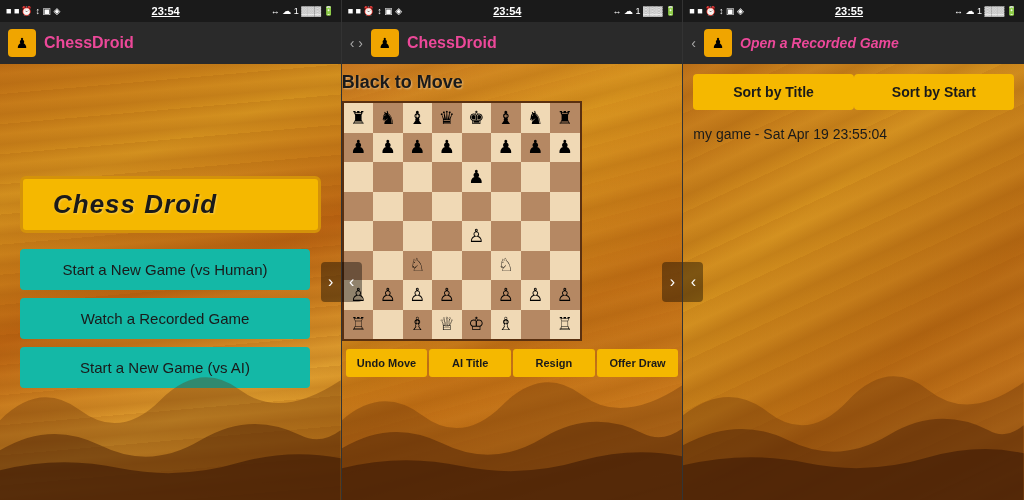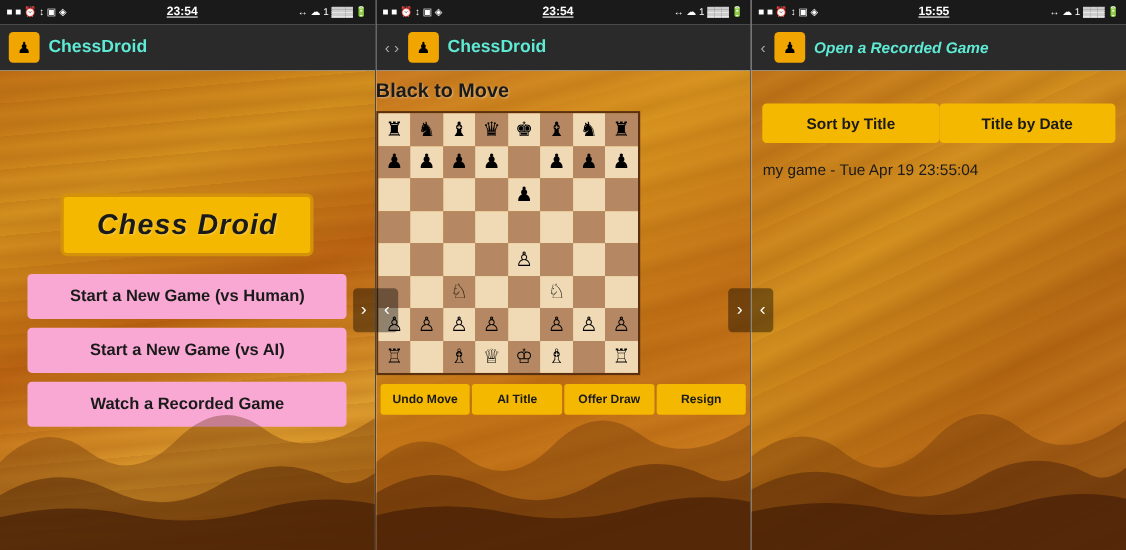--- a/index.html
+++ b/index.html
@@ -53,21 +53,21 @@
       width: 28px;
       height: 28px;
       background: #f0a500;
       border-radius: 4px;
       display: flex;
       align-items: center;
       justify-content: center;
       font-size: 14px;
     }
     .app-bar .app-title {
-      color: #5eead4;
+      color: #ec4899;
       font-size: 16px;
       font-weight: bold;
     }
     .app-bar .nav-arrows {
       color: #aaa;
       font-size: 14px;
       display: flex;
       gap: 2px;
     }
 
@@ -107,21 +107,20 @@
     }
 
     .panel1 .content {
       position: absolute;
       top: 0;
       left: 0;
       right: 0;
       bottom: 0;
       display: flex;
       flex-direction: column;
-      align-items: center;
       justify-content: center;
       gap: 16px;
       padding: 20px;
     }
 
     .app-logo {
       background: #f5b800;
       border: 3px solid #d4920a;
       border-radius: 6px;
       padding: 10px 30px;
@@ -135,26 +134,26 @@
 
     .menu-buttons {
       display: flex;
       flex-direction: column;
       gap: 8px;
       width: 100%;
       max-width: 290px;
     }
 
     .menu-btn {
-      background: #f9a8d4;
+      background: #14b8a6;
       border: none;
       border-radius: 4px;
       padding: 12px 16px;
       font-size: 15px;
-      font-weight: bold;
+      font-weight: normal;
       color: #1a1a1a;
       cursor: pointer;
       text-align: center;
       width: 100%;
     }
 
     .side-arrow {
       position: absolute;
       right: 0;
       top: 50%;
@@ -280,21 +279,20 @@
       bottom: 0;
       display: flex;
       flex-direction: column;
       padding: 10px;
       gap: 12px;
     }
 
     .sort-buttons {
       display: flex;
       gap: 0;
-      margin-top: 20px;
     }
     .sort-btn {
       flex: 1;
       background: #f5b800;
       border: none;
       border-radius: 4px;
       padding: 10px 8px;
       font-size: 14px;
       font-weight: bold;
       color: #1a1a1a;
@@ -345,22 +343,22 @@
     <span class="app-title">ChessDroid</span>
   </div>
 
   <div class="wood-bg">
     <div class="wood-texture"></div>
 
     <div class="content">
       <div class="app-logo">Chess Droid</div>
       <div class="menu-buttons">
         <button class="menu-btn">Start a New Game (vs Human)</button>
+        <button class="menu-btn">Watch a Recorded Game</button>
         <button class="menu-btn">Start a New Game (vs AI)</button>
-        <button class="menu-btn">Watch a Recorded Game</button>
       </div>
     </div>
 
     <div class="side-arrow">›</div>
 
     <svg class="wave-svg" viewBox="0 0 340 200" preserveAspectRatio="none">
       <path d="M0,120 Q40,80 80,110 Q120,140 160,100 Q200,60 240,90 Q280,120 340,80 L340,200 L0,200 Z" fill="rgba(100,50,10,0.35)"></path>
       <path d="M0,150 Q50,120 100,145 Q150,170 200,140 Q250,110 300,135 Q320,145 340,130 L340,200 L0,200 Z" fill="rgba(80,35,5,0.5)"></path>
       <path d="M0,170 Q60,155 120,168 Q180,180 240,162 Q290,148 340,158 L340,200 L0,200 Z" fill="rgba(60,25,5,0.6)"></path>
     </svg>
@@ -452,61 +450,61 @@
           <div class="chess-cell light">♕</div>
           <div class="chess-cell dark">♔</div>
           <div class="chess-cell light">♗</div>
           <div class="chess-cell dark"></div>
           <div class="chess-cell light">♖</div>
         </div>
 
       <div class="game-buttons">
         <button class="game-btn">Undo Move</button>
         <button class="game-btn">AI Title</button>
+        <button class="game-btn">Resign</button>
         <button class="game-btn">Offer Draw</button>
-        <button class="game-btn">Resign</button>
       </div>
     </div>
 
     <div class="side-arrow-left">‹</div>
     <div class="side-arrow">›</div>
 
     <svg class="wave-svg" viewBox="0 0 340 200" preserveAspectRatio="none">
       <path d="M0,120 Q40,85 80,115 Q120,145 160,105 Q200,65 240,95 Q280,125 340,85 L340,200 L0,200 Z" fill="rgba(100,50,10,0.35)"></path>
       <path d="M0,148 Q50,118 100,143 Q150,168 200,138 Q250,108 300,133 Q320,143 340,128 L340,200 L0,200 Z" fill="rgba(80,35,5,0.5)"></path>
       <path d="M0,168 Q60,153 120,166 Q180,178 240,160 Q290,146 340,156 L340,200 L0,200 Z" fill="rgba(60,25,5,0.6)"></path>
     </svg>
   </div>
 </div>
 
 <div class="panel panel3">
 
   <div class="status-bar">
     <span class="left-icons icon-small">■ ■ ⏰ ↕ ▣ ◈</span>
-    <span class="time">15:55</span>
+    <span class="time">23:55</span>
     <span class="right-icons icon-small">↔ ☁ 1 ▓▓▓ 🔋</span>
   </div>
 
   <div class="app-bar">
     <span class="nav-arrows">‹</span>
     <div class="app-icon">
       <span>♟</span>
     </div>
     <span class="app-title">Open a Recorded Game</span>
   </div>
 
   <div class="wood-bg">
     <div class="wood-texture"></div>
 
     <div class="content">
       <div class="sort-buttons">
         <button class="sort-btn">Sort by Title</button>
-        <button class="sort-btn">Title by Date</button>
+        <button class="sort-btn">Sort by Start</button>
       </div>
-      <div class="game-entry">my game - Tue Apr 19 23:55:04</div>
+      <div class="game-entry">my game - Sat Apr 19 23:55:04</div>
     </div>
 
     <div class="side-arrow-left">‹</div>
 
     <svg class="wave-svg" viewBox="0 0 340 200" preserveAspectRatio="none">
       <path d="M0,115 Q45,80 85,112 Q125,143 165,100 Q205,58 245,90 Q285,122 340,82 L340,200 L0,200 Z" fill="rgba(100,50,10,0.35)"></path>
       <path d="M0,145 Q55,115 105,140 Q155,165 205,135 Q255,105 305,130 Q322,140 340,125 L340,200 L0,200 Z" fill="rgba(80,35,5,0.5)"></path>
       <path d="M0,165 Q65,150 125,163 Q185,175 245,157 Q295,143 340,153 L340,200 L0,200 Z" fill="rgba(60,25,5,0.6)"></path>
     </svg>
   </div>

